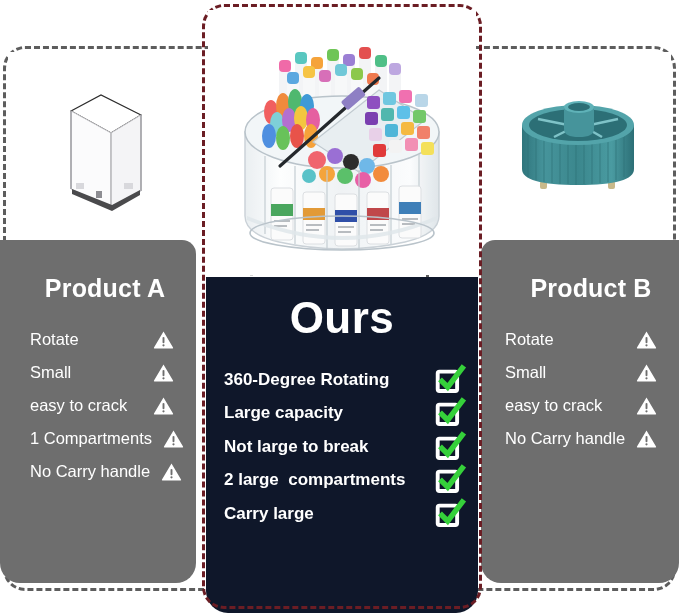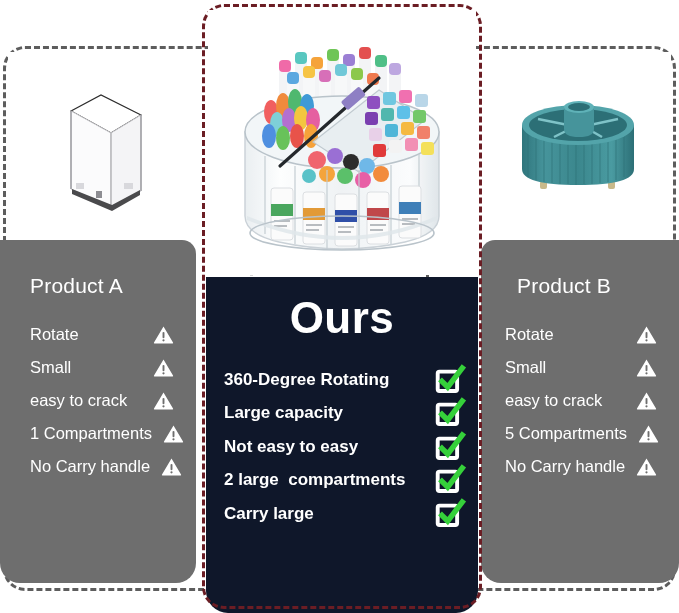--- a/index.html
+++ b/index.html
@@ -83,23 +83,24 @@
   .panel-right {
     left: 481px;
     top: 240px;
     width: 198px;
     height: 343px;
     border-top-left-radius: 14px;
     padding: 0 14px;
   }
   .panel-title {
     color: #ffffff;
-    font-size: 21px;
-    font-weight: normal;
+    font-size: 25px;
+    font-weight: bold;
     letter-spacing: 0.2px;
+    text-align: center;
   }
   .panel-left .panel-title  { margin: 34px 0 0 14px; }
   .panel-right .panel-title { margin: 34px 0 0 22px; }
 
   .feature-list {
     list-style: none;
     margin: 20px 0 0 0;
     padding: 0;
   }
   .panel-left  .feature-list { margin-left: 14px; margin-right: 6px; }
@@ -465,21 +466,21 @@
         </svg>
       </li>
       <li class="center-row">
         <span class="center-text">Large capacity</span>
         <svg class="check-icon" viewBox="0 0 34 34">
           <rect x="4.2" y="7.5" width="22" height="22" rx="2" fill="none" stroke="#ffffff" stroke-width="4.4"></rect>
           <path d="M9 18.5 L15.5 25 L32 3.5" fill="none" stroke="#35d03a" stroke-width="6.2" stroke-linecap="square" stroke-linejoin="miter"></path>
         </svg>
       </li>
       <li class="center-row">
-        <span class="center-text">Not easy to easy</span>
+        <span class="center-text">Not large to break</span>
         <svg class="check-icon" viewBox="0 0 34 34">
           <rect x="4.2" y="7.5" width="22" height="22" rx="2" fill="none" stroke="#ffffff" stroke-width="4.4"></rect>
           <path d="M9 18.5 L15.5 25 L32 3.5" fill="none" stroke="#35d03a" stroke-width="6.2" stroke-linecap="square" stroke-linejoin="miter"></path>
         </svg>
       </li>
       <li class="center-row">
         <span class="center-text">2 large  compartments</span>
         <svg class="check-icon" viewBox="0 0 34 34">
           <rect x="4.2" y="7.5" width="22" height="22" rx="2" fill="none" stroke="#ffffff" stroke-width="4.4"></rect>
           <path d="M9 18.5 L15.5 25 L32 3.5" fill="none" stroke="#35d03a" stroke-width="6.2" stroke-linecap="square" stroke-linejoin="miter"></path>
@@ -516,28 +517,20 @@
       </li>
       <li class="feature-row">
         <span class="feature-text">easy to crack</span>
         <svg class="warn-icon" viewBox="0 0 24 22">
           <path d="M12 1.6 L23 20.4 Q23.6 21.4 22.4 21.4 L1.6 21.4 Q0.4 21.4 1 20.4 Z" fill="#ffffff"></path>
           <rect x="10.9" y="8" width="2.2" height="7.2" rx="1.1" fill="#6e6e6e"></rect>
           <circle cx="12" cy="17.8" r="1.3" fill="#6e6e6e"></circle>
         </svg>
       </li>
       <li class="feature-row">
-        <span class="feature-text">5 Compartments</span>
-        <svg class="warn-icon" viewBox="0 0 24 22">
-          <path d="M12 1.6 L23 20.4 Q23.6 21.4 22.4 21.4 L1.6 21.4 Q0.4 21.4 1 20.4 Z" fill="#ffffff"></path>
-          <rect x="10.9" y="8" width="2.2" height="7.2" rx="1.1" fill="#6e6e6e"></rect>
-          <circle cx="12" cy="17.8" r="1.3" fill="#6e6e6e"></circle>
-        </svg>
-      </li>
-      <li class="feature-row">
         <span class="feature-text">No Carry handle</span>
         <svg class="warn-icon" viewBox="0 0 24 22">
           <path d="M12 1.6 L23 20.4 Q23.6 21.4 22.4 21.4 L1.6 21.4 Q0.4 21.4 1 20.4 Z" fill="#ffffff"></path>
           <rect x="10.9" y="8" width="2.2" height="7.2" rx="1.1" fill="#6e6e6e"></rect>
           <circle cx="12" cy="17.8" r="1.3" fill="#6e6e6e"></circle>
         </svg>
       </li>
     </ul>
   </section>
 

